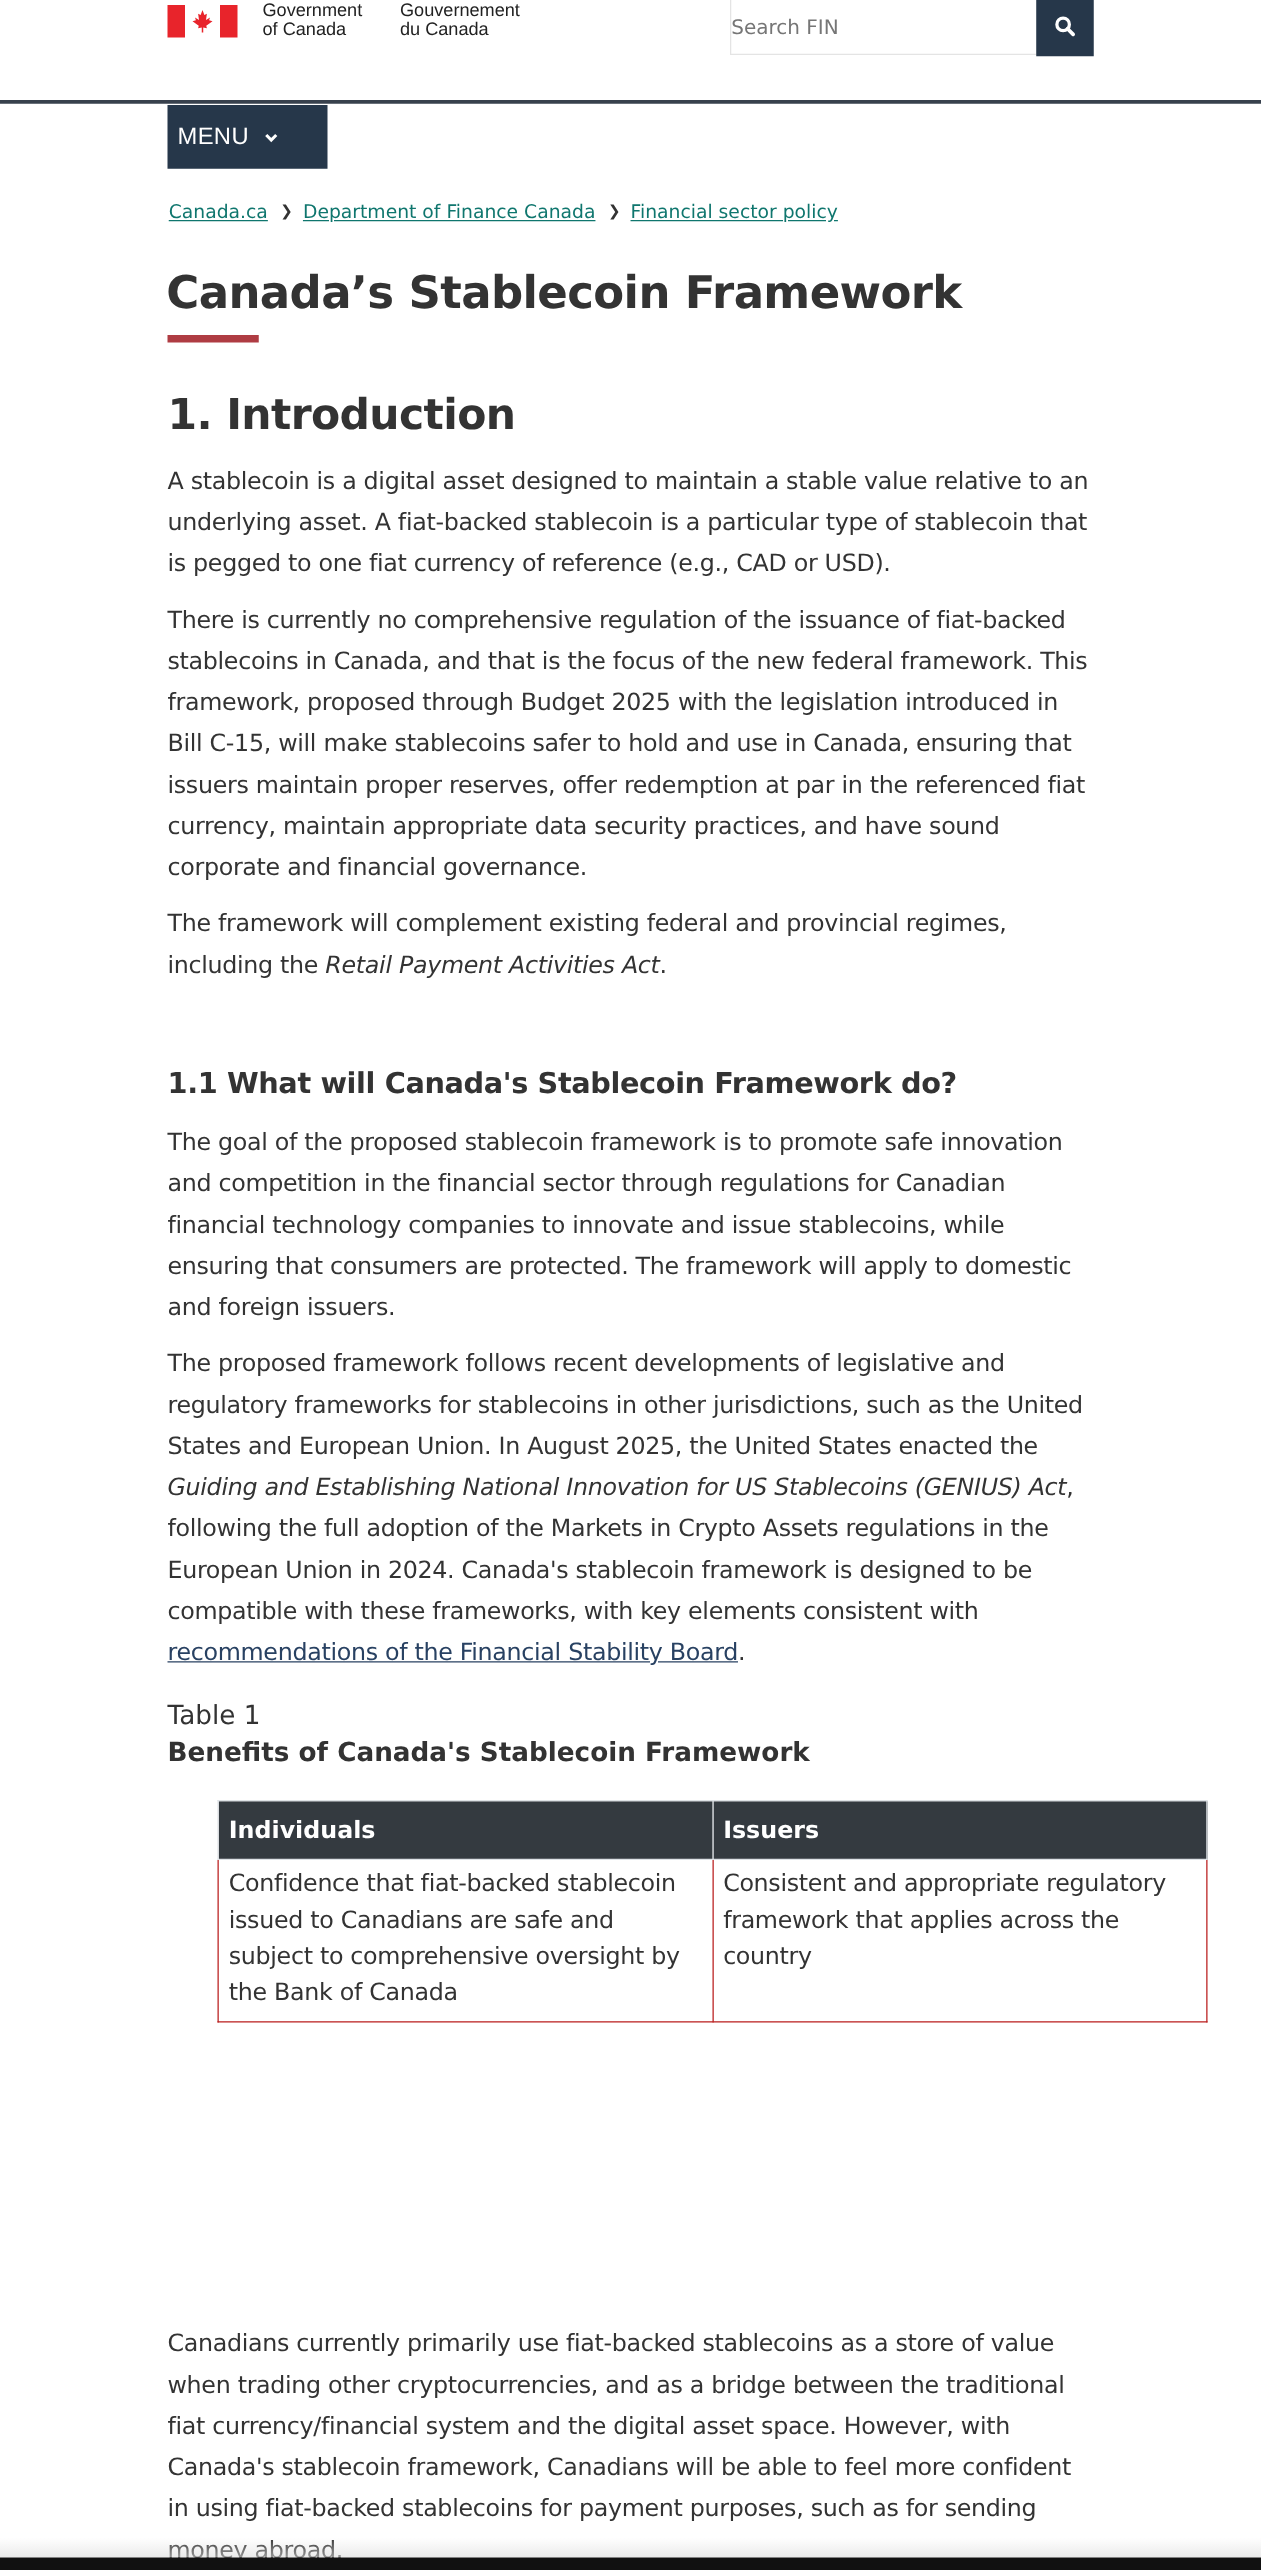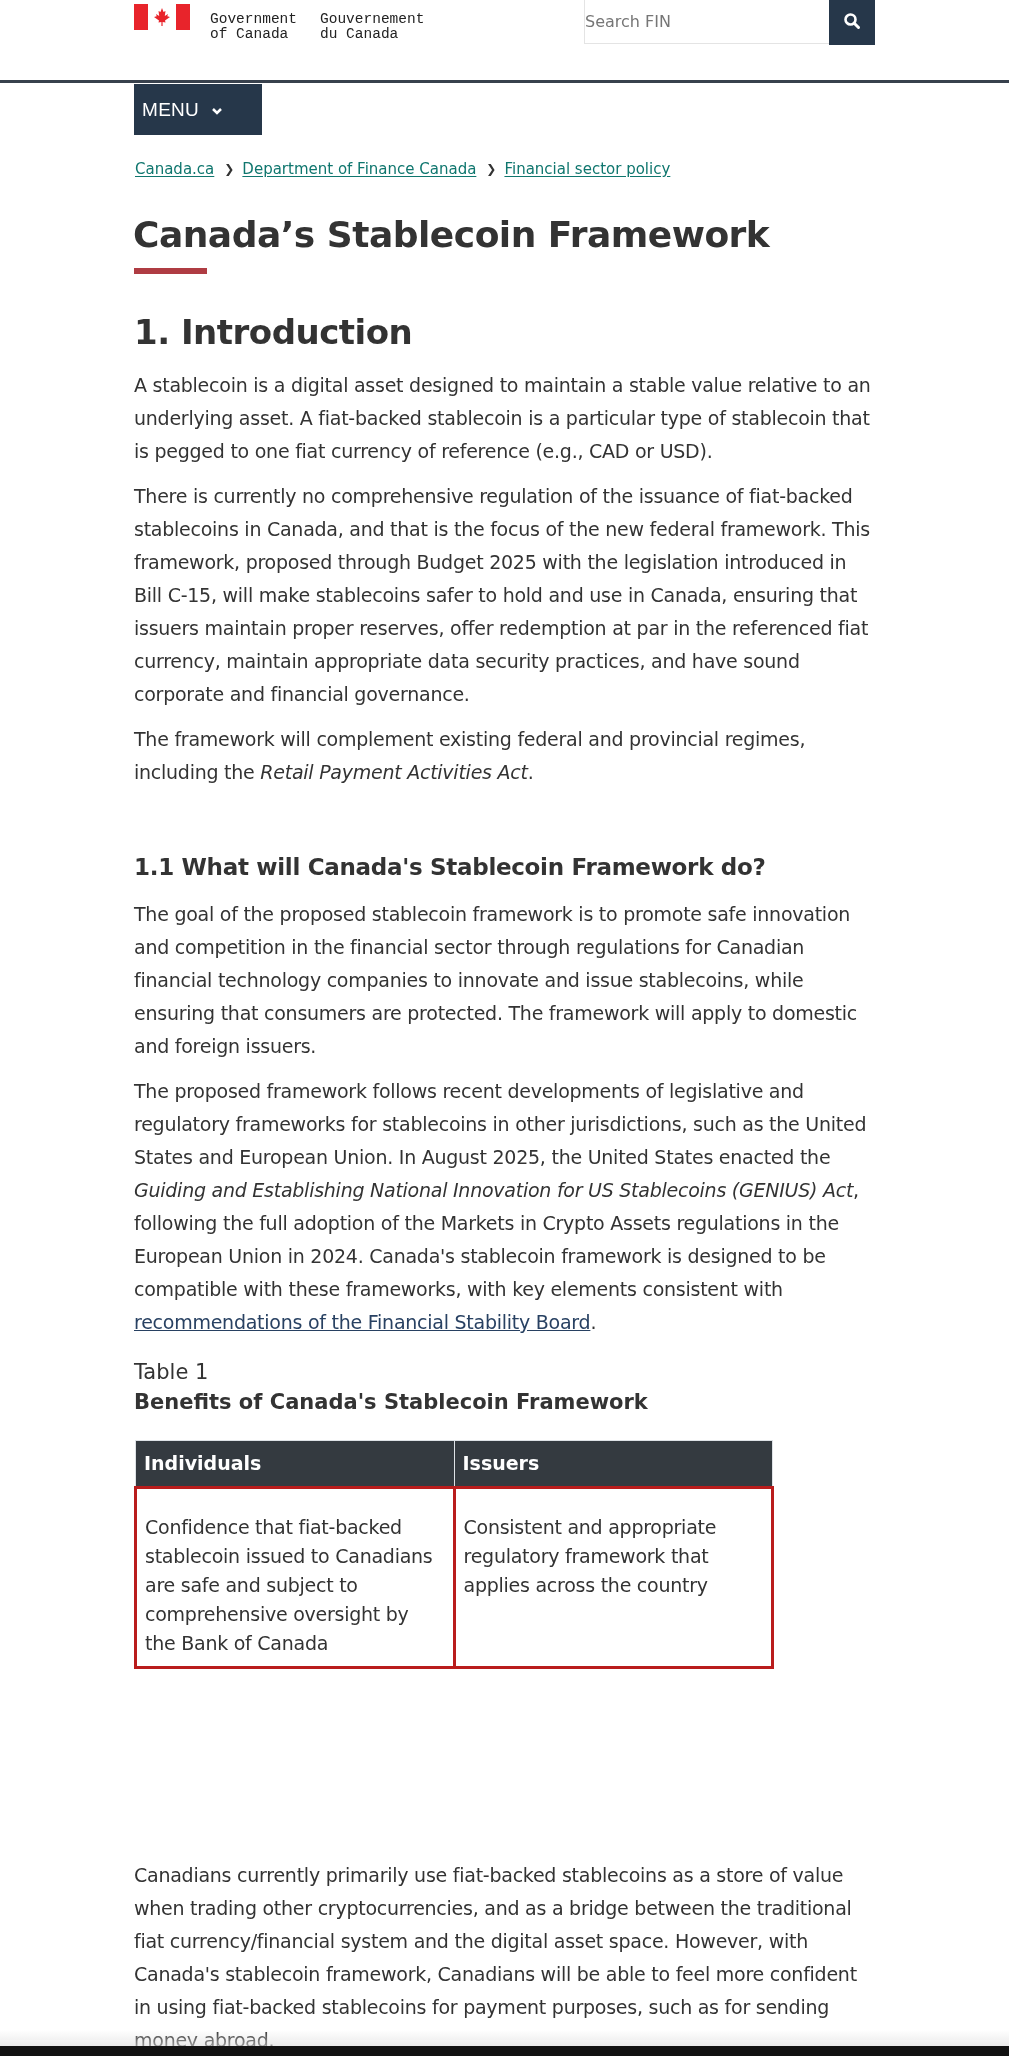--- a/index.html
+++ b/index.html
@@ -9,21 +9,21 @@
     .topline { position: absolute; left: 0; top: 0; width: 1009px; height: 2px; background: #222; }
 
     .header { position: absolute; left: 0; top: 0; width: 1009px; height: 82px; background: #fff; }
     .header-rule { position: absolute; left: 0; top: 80px; width: 1009px; height: 3px; background: #38414d; }
 
     .flag { position: absolute; left: 134px; top: 4px; width: 56px; height: 26px; }
     .flag .bar-l { position: absolute; left: 0; top: 0; width: 14px; height: 26px; background: #e8242b; }
     .flag .bar-r { position: absolute; right: 0; top: 0; width: 14px; height: 26px; background: #e8242b; }
     .flag .leaf { position: absolute; left: 14px; top: 0; width: 28px; height: 26px; display: flex; align-items: center; justify-content: center; }
 
-    .gov-en, .gov-fr { position: absolute; top: 12px; font-family: Liberation Mono, monospace; font-size: 14.5px; line-height: 15px; color: #222; }
+    .gov-en, .gov-fr { position: absolute; top: 2px; font-family: Liberation Sans, sans-serif; font-size: 14.5px; line-height: 15px; color: #222; }
     .gov-en { left: 210px; }
     .gov-fr { left: 320px; }
 
     .search-box { position: absolute; left: 584px; top: 0; width: 246px; height: 44px; border: 1px solid #e4e4e4; border-top: none; background: #fff; display: flex; align-items: center; font-size: 16px; color: #767676; font-family: "DejaVu Sans", sans-serif; }
     .search-btn { position: absolute; left: 829px; top: 0; width: 46px; height: 45px; background: #26374a; display: flex; align-items: center; justify-content: center; }
 
     .menu-btn { position: absolute; left: 134px; top: 84px; width: 128px; height: 51px; background: #26374a; color: #fff; display: flex; align-items: center; padding-left: 8px; font-family: "Liberation Sans", sans-serif; font-size: 19px; letter-spacing: 0.3px; }
     .menu-btn .chev { margin-left: 12px; display: inline-block; }
 
     .breadcrumb { position: absolute; left: 135px; top: 160px; display: flex; align-items: center; font-size: 15px; color: #284162; }
@@ -36,23 +36,23 @@
     .content { position: absolute; left: 134px; width: 742px; }
     .h2 { font-size: 34px; font-weight: bold; color: #333; letter-spacing: -0.5px; }
     .h3 { font-size: 23px; font-weight: bold; color: #333; letter-spacing: -0.3px; }
     p.body { font-size: 19px; line-height: 33px; color: #333; letter-spacing: -0.25px; }
     p.body a { color: #284162; text-decoration: underline; }
     em { font-style: italic; }
 
     .caption-label { font-size: 21px; color: #333; }
     .caption-title { font-size: 21px; font-weight: bold; color: #333; }
 
-    table.benefits { border-collapse: collapse; width: 640px; font-size: 19px; line-height: 29px; color: #333; }
+    table.benefits { border-collapse: collapse; width: 792px; font-size: 19px; line-height: 29px; color: #333; margin-left: 40px; }
     table.benefits th { background: #343a40; color: #fff; text-align: left; padding: 8px 8px; font-weight: bold; border: 1px solid #dee2e6; height: 47px; }
-    table.benefits td { vertical-align: top; padding: 24px 8px 8px 8px; border: 3px solid #b91c1c; width: 50%; letter-spacing: -0.25px; }
+    table.benefits td { vertical-align: top; padding: 5px 8px 8px 8px; border: 1px solid #b91c1c; width: 50%; letter-spacing: -0.25px; }
 
     .bottom-bar { position: absolute; left: 0; top: 2046px; width: 1009px; height: 10px; background: #111; }
     .fade { position: absolute; left: 0; top: 2030px; width: 1009px; height: 16px; background: linear-gradient(to bottom, rgba(255,255,255,0), rgba(220,220,220,0.6)); }
   </style>
 </head>
 <body>
 
 <div class="topline"></div>
 
 <header class="header">

